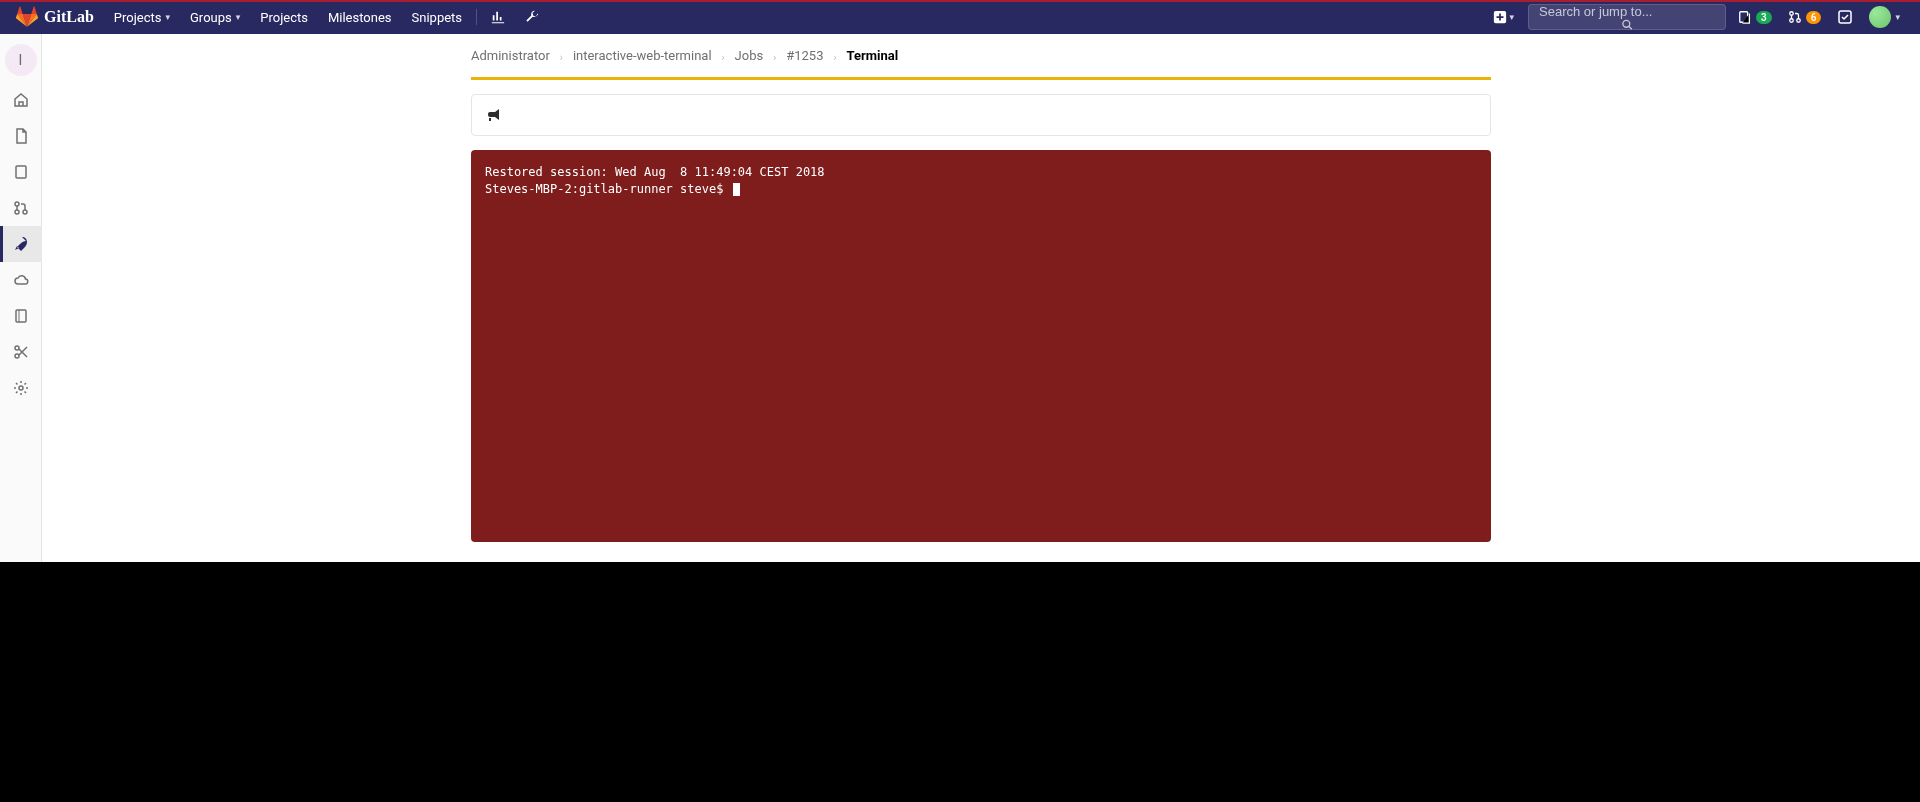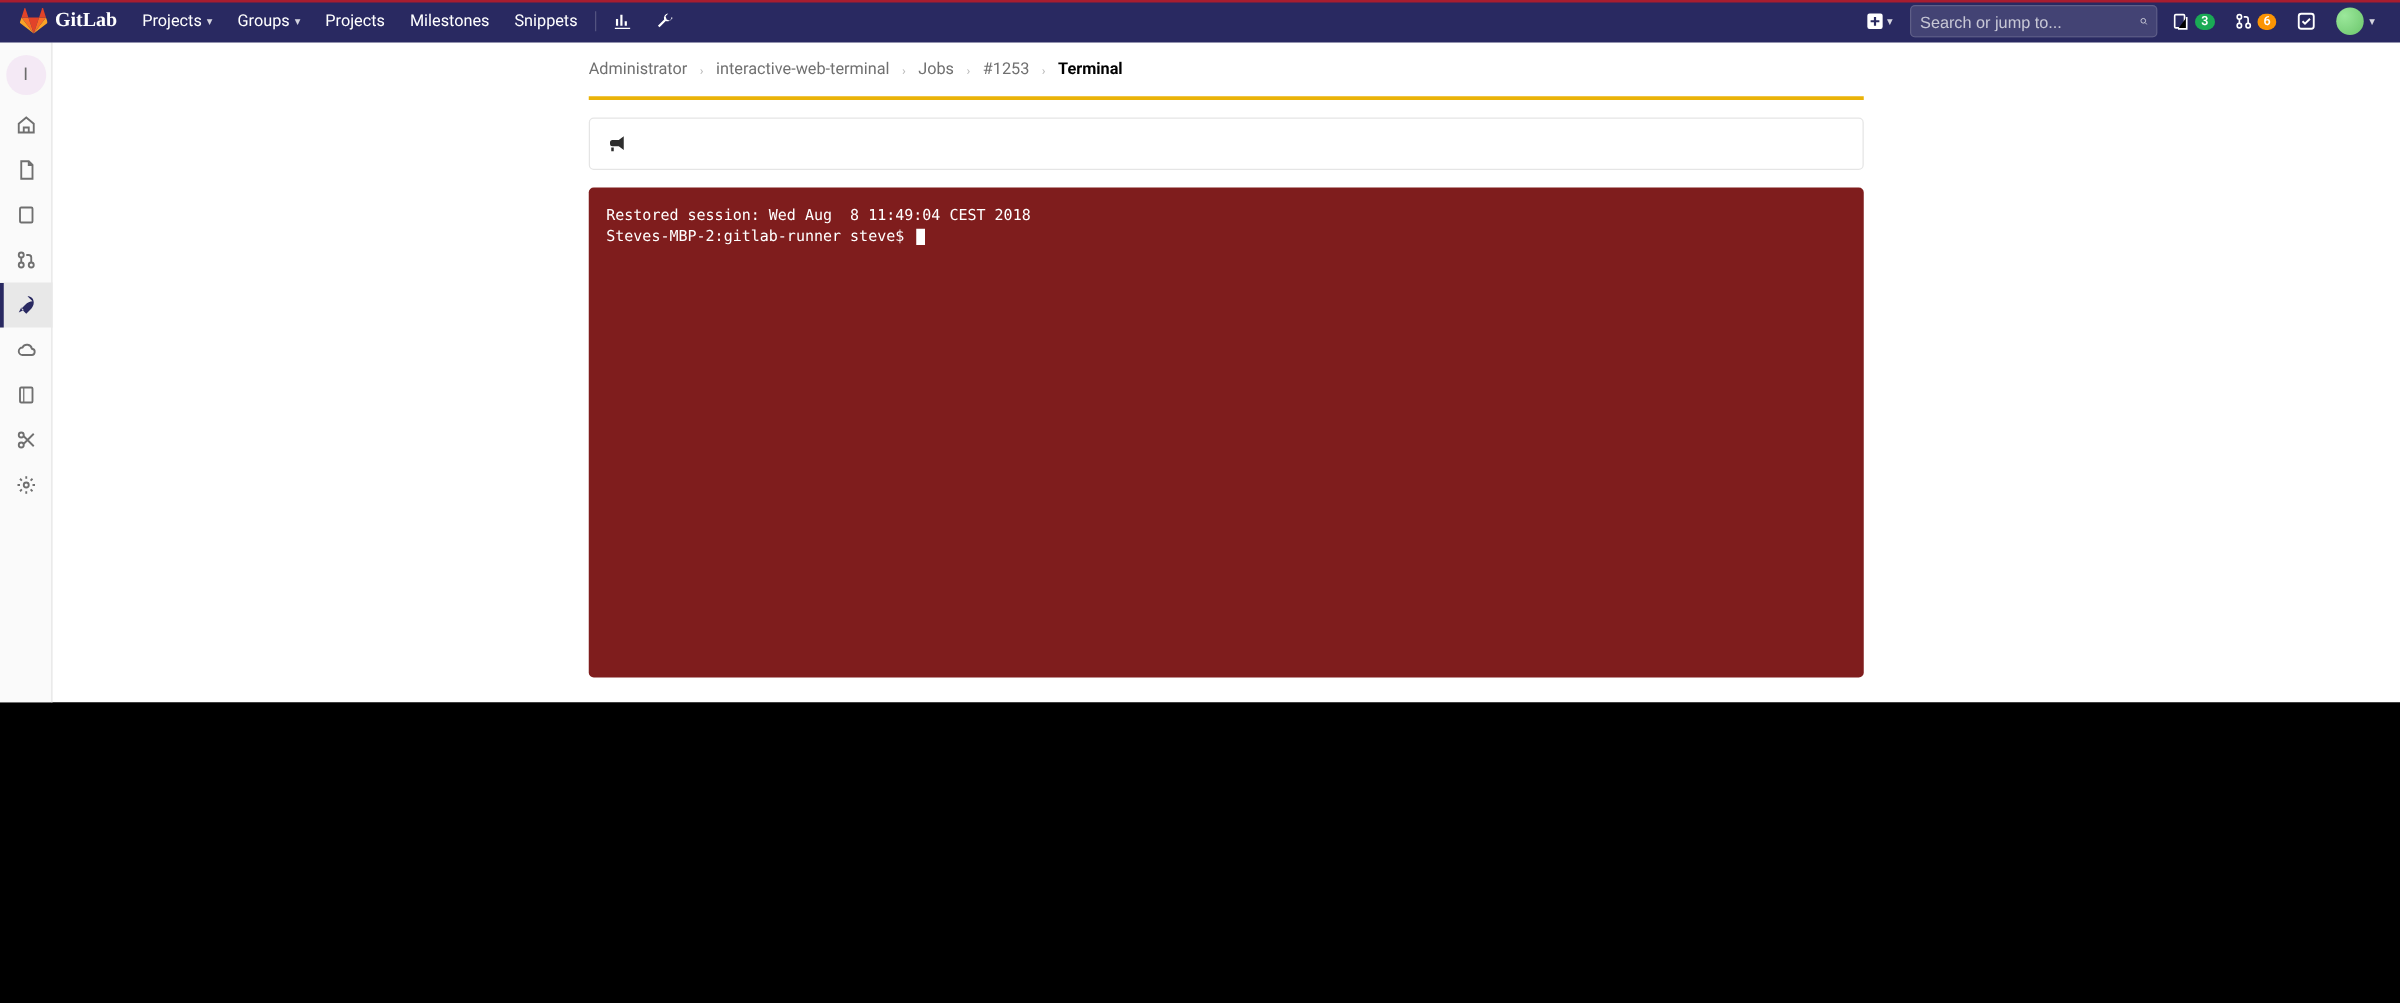--- a/index.html
+++ b/index.html
@@ -9,21 +9,21 @@
 
 .header { display:flex; align-items:center; height:34px; background:#292961; color:#fff; padding:0 16px; position:relative; }
 .header::before { content:""; position:absolute; top:0; left:0; right:0; height:2px; background:#a81d30; }
 .logo { display:flex; align-items:center; gap:6px; margin-right:10px; cursor:pointer;font-family:Liberation Serif, serif; }
 .logo-icon { width:22px; height:22px; }
 .logo-text { font-weight:600; font-size:16px; color:#fff; }
 .nav-item { padding:12px 10px; color:#fff; font-size:13px; display:flex; align-items:center; gap:4px; cursor:pointer; height:34px; }
 .nav-sep { width:1px; height:16px; background:rgba(255,255,255,.2); margin:0 4px; }
 .header-right { margin-left:auto; display:flex; align-items:center; gap:8px; }
 .plus-btn { display:flex; align-items:center; gap:3px; cursor:pointer; color:#fff; padding:0 6px; }
-.search-box { display:flex; align-items:center; background:rgba(255,255,255,.12); border-radius:4px; height:26px; padding:0 8px; width:198px; box-shadow:0 0 0 1px rgba(255,255,255,.15) inset; }
+.search-box { display:flex; align-items:center; background:rgba(255,255,255,.12); border-radius:4px; height:26px; padding:0 8px; width:198px; box-shadow:0 0 0 1px rgba(255,255,255,.15) inset;flex-direction:column; }
 .search-box input { flex:1; background:none; border:none; outline:none; color:#fff; font-size:13px; }
 .search-box input::placeholder { color:rgba(255,255,255,.7); }
 .badge-area { display:flex; align-items:center; gap:4px; cursor:pointer; color:#fff; padding:0 4px; }
 .pill-green { background:#1aaa55; color:#fff; border-radius:7px; font-size:10px; padding:1px 5px; font-weight:600; }
 .pill-orange { background:#fc9403; color:#fff; border-radius:7px; font-size:10px; padding:1px 5px; font-weight:600; }
 .avatar { width:22px; height:22px; border-radius:50%; background:radial-gradient(circle at 30% 30%,#9be89b,#6bc56b); display:flex; align-items:center; gap:3px; cursor:pointer; }
 
 
 .body-wrap { display:flex; height:528px; }
 .sidebar { width:42px; background:#fafafa; border-right:1px solid #e5e5e5; display:flex; flex-direction:column; align-items:center; }

